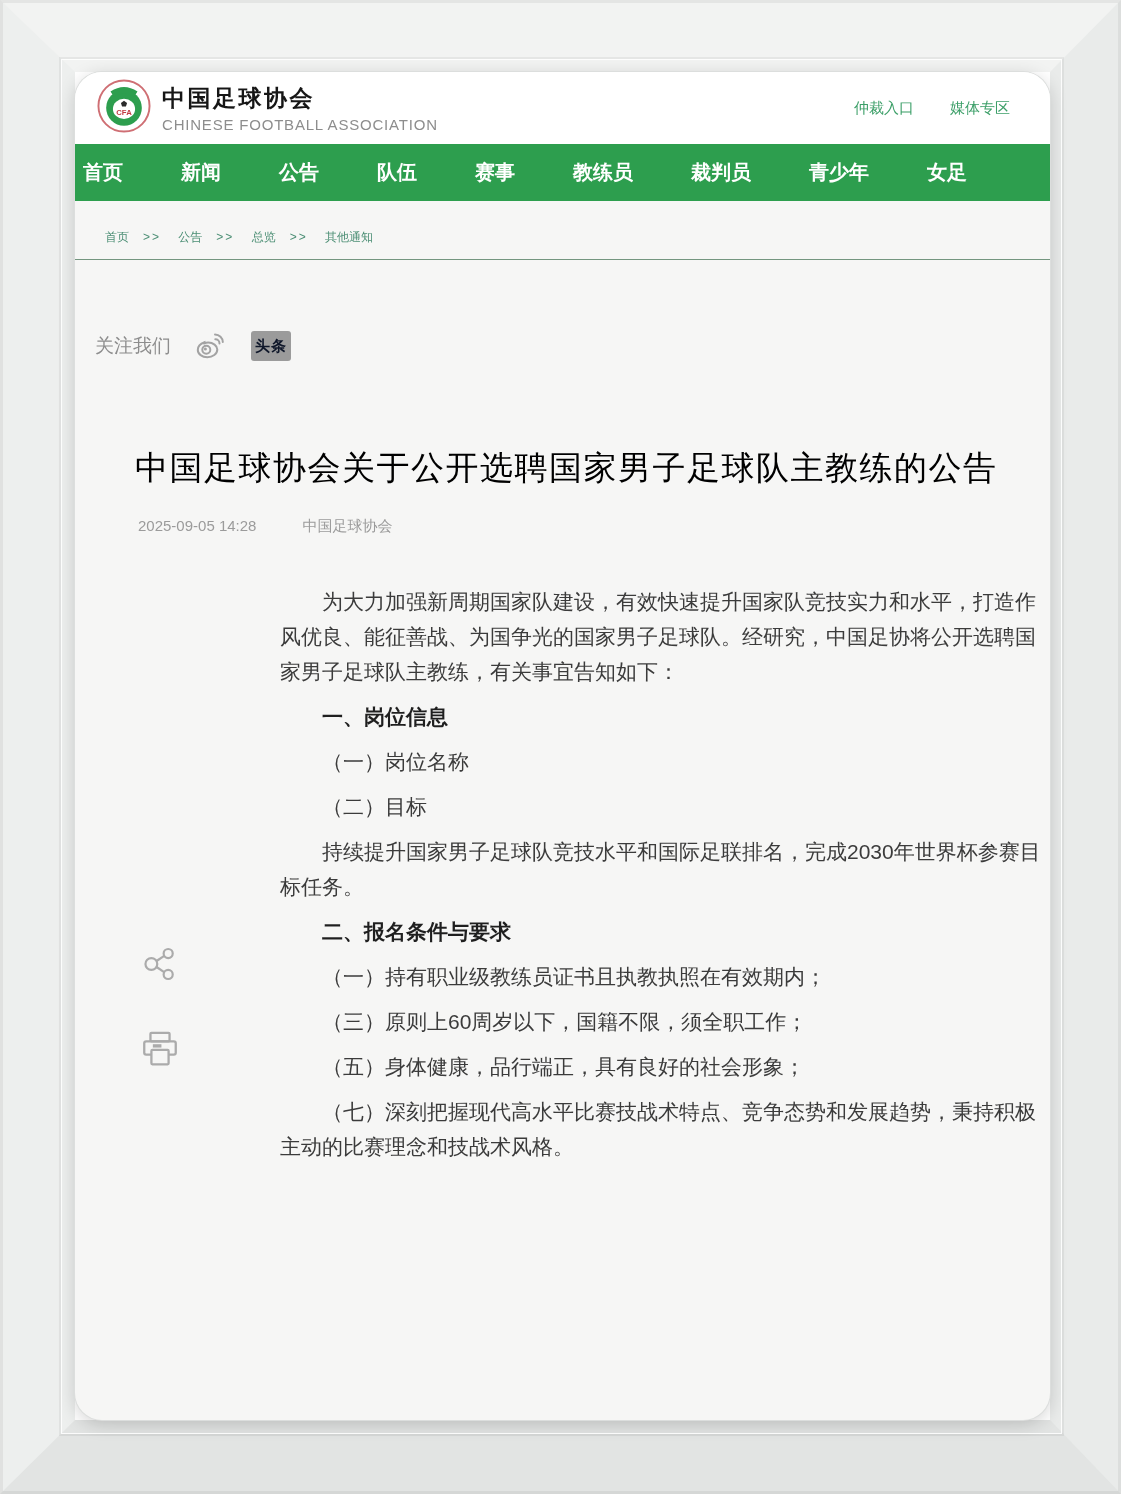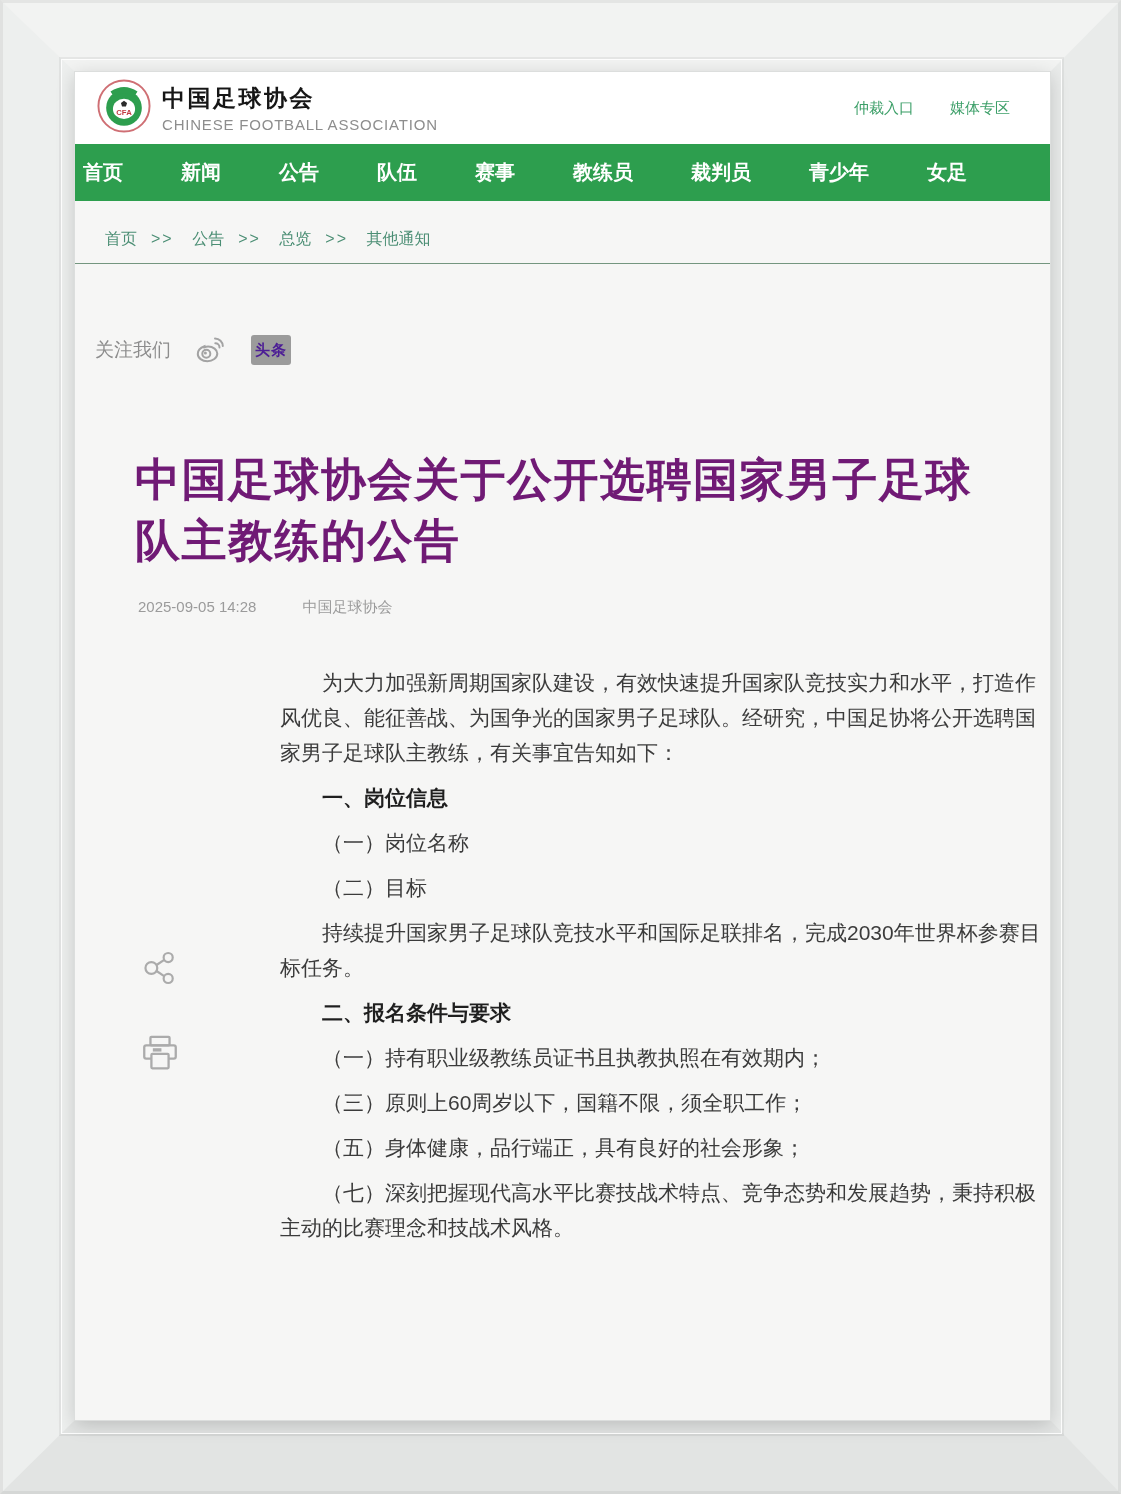--- a/index.html
+++ b/index.html
@@ -15,56 +15,56 @@
     position:relative;
   }
   .frame-edge{position:absolute;left:0;top:0;width:1121px;height:1494px;
     box-sizing:border-box;border:3px solid rgba(0,0,0,0.055);pointer-events:none;z-index:6;}
   .frame-step{position:absolute;left:59px;top:57px;width:1005px;height:1379px;
     box-sizing:border-box;border:2px solid rgba(0,0,0,0.05);
     box-shadow:inset 0 0 0 1px rgba(255,255,255,0.85);pointer-events:none;z-index:5;}
 
   
   .content{width:975px;height:1348px;position:relative;background:#f6f6f5;overflow:hidden;
-    box-shadow:0 0 0 1px #dcdedd,0 4px 18px rgba(0,0,0,0.18);}
+    box-shadow:0 0 0 1px #dcdedd,0 4px 18px rgba(0,0,0,0.18);border-radius:27px;}
 
   
   .site-header{height:72px;background:#ffffff;display:flex;align-items:center;
     justify-content:space-between;padding:0 24px 0 22px;}
   .logo-block{display:flex;align-items:center;gap:11px;cursor:pointer;}
   .logo-text{display:flex;flex-direction:column;gap:2px;}
   .logo-name{font-size:23px;font-weight:bold;color:#161616;letter-spacing:2.5px;}
   .logo-sub{font-size:15px;color:#8d8d8d;letter-spacing:0.8px;}
   .header-links{display:flex;gap:36px;margin-right:16px;}
   .header-link{font-size:15px;color:var(--link-green,#3c9f68);text-decoration:none;}
 
   
   .main-nav{height:57px;background:var(--nav-green,#2d9e4e);display:flex;align-items:center;
     gap:58px;padding-left:8px;overflow:hidden;}
   .nav-item{color:#ffffff;font-size:20px;font-weight:bold;text-decoration:none;white-space:nowrap;}
 
   
-  .breadcrumb{margin:28px 0 0 30px;font-size:16px;color:var(--crumb-green,#4b8e74);}
+  .breadcrumb{margin:28px 0 0 30px;font-size:12px;color:var(--crumb-green,#4b8e74);}
   .crumb-group{margin-right:0;}
   .crumb{color:var(--crumb-green,#4b8e74);text-decoration:none;}
   .crumb-sep{margin:0 14px;letter-spacing:2px;}
   .crumb-group:last-child .crumb-sep{display:none;}
   .crumb-line{margin-top:13px;border-bottom:1px solid #74967f;width:100%;}
 
   
   .follow{margin:70px 0 0 20px;display:flex;align-items:center;gap:24px;}
   .follow-label{font-size:19px;color:#8d8d8d;}
   .toutiao{display:inline-flex;align-items:center;justify-content:center;
-    width:40px;height:30px;background:#9b9b9b;color:#4c1d95;font-size:15px;font-weight:bold;
+    width:40px;height:30px;background:#9b9b9b;color:#0f172a;font-size:15px;font-weight:bold;
     border-radius:3px;letter-spacing:1px;cursor:pointer;}
   .weibo{cursor:pointer;display:inline-flex;}
 
   
   .article{position:relative;}
-  .article-title{margin:84px 38px 0 60px;font-size:45px;font-weight:bold;color:#701a75;
+  .article-title{margin:84px 38px 0 60px;font-size:33px;font-weight:normal;color:#000000;
     letter-spacing:1.5px;line-height:1.35;}
   .article-meta{margin:26px 0 0 63px;display:flex;gap:46px;font-size:15px;color:#9b9b9b;}
   .article-tools{position:absolute;left:64px;top:498px;display:flex;flex-direction:column;
     gap:44px;align-items:center;}
   .tool{cursor:pointer;display:inline-flex;}
   .article-body{margin:48px 0 0 205px;width:770px;font-size:21px;color:#3b3b3b;}
   .para{text-indent:2em;line-height:35px;margin:0 0 10px 0;}
   .para.heading{font-weight:bold;color:#1f1f1f;}
 </style>
 </head>

